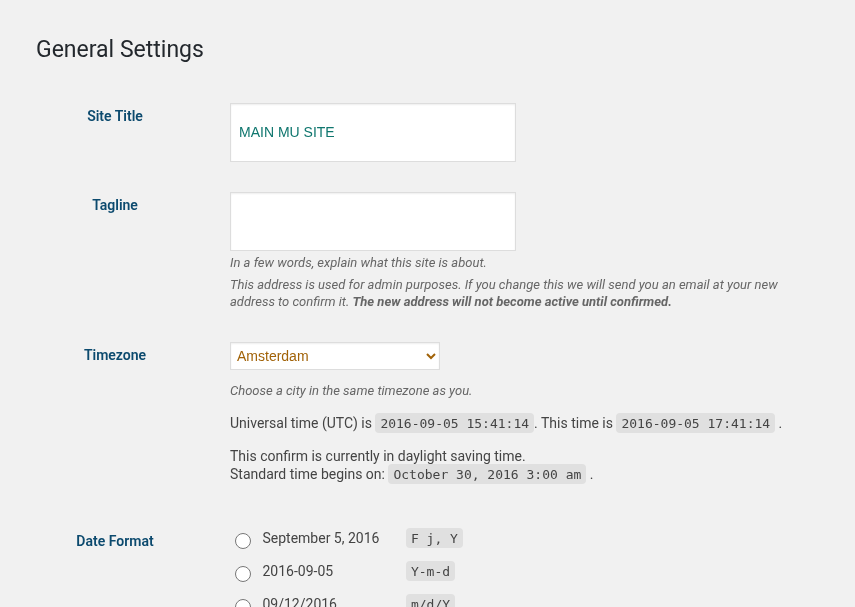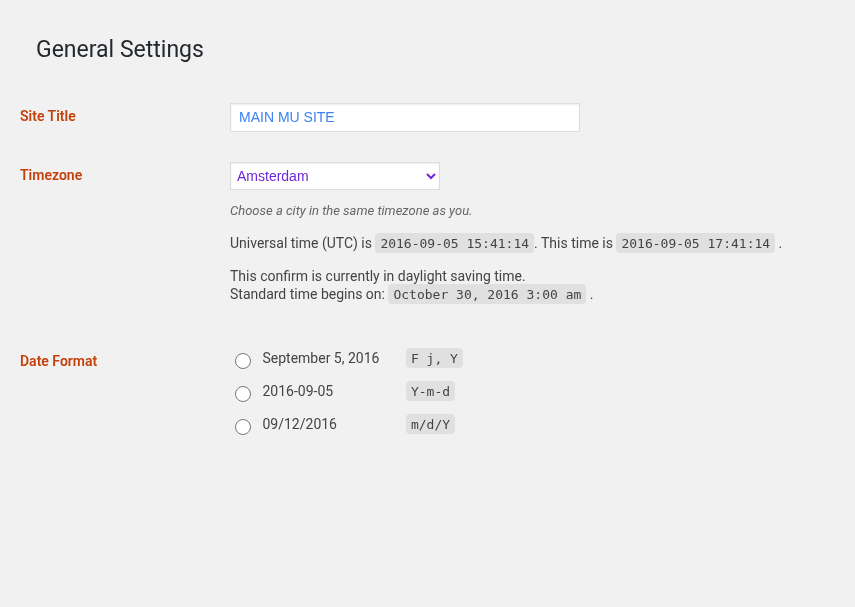--- a/index.html
+++ b/index.html
@@ -26,53 +26,53 @@
     color: #23282d;
   }
   table.form-table {
     border-collapse: collapse;
     width: 100%;
     margin-top: 20px;
     clear: both;
   }
   .form-table th {
     vertical-align: top;
-    text-align: left;
+    text-align: center;
     padding: 20px 10px 20px 0;
     width: 200px;
     font-weight: 600;
-    color: #c2410c;
+    color: #0c4a6e;
     font-size: 14px;
   }
   .form-table td {
     padding: 15px 10px;
     vertical-align: top;
     font-size: 14px;
     color: #444;
     line-height: 1.3;
   }
   input.regular-text {
-    width: 350px;
-    padding: 3px 8px;
+    width: 286px;
+    padding: 18px 8px;
     font-size: 14px;
     line-height: 1.5;
     border: 1px solid #ddd;
     box-shadow: inset 0 1px 2px rgba(0,0,0,.07);
     background: #fff;
-    color: #3b82f6;
+    color: #0f766e;
   }
   select {
     font-size: 14px;
     padding: 2px;
     line-height: 28px;
     height: 28px;
     border: 1px solid #ddd;
     box-shadow: inset 0 1px 2px rgba(0,0,0,.07);
     background: #fff;
-    color: #6d28d9;
+    color: #a16207;
     min-width: 210px;
   }
   p.description {
     font-size: 13px;
     font-style: italic;
     color: #666;
     margin: 4px 0 0 0;
   }
   .highlight-row {
     outline: 2px solid #c00;
@@ -114,21 +114,36 @@
   <table class="form-table">
 
     <tbody>
         <tr>
       <th>Site Title</th>
       <td>
         <input type="text" class="regular-text" value="MAIN MU SITE" style="">
       </td>
     </tr>
 
+    <tr>
+      <th>Tagline</th>
+      <td>
+        <input type="text" class="regular-text" value="" style="">
+        <p class="description">In a few words, explain what this site is about.</p>
+      </td>
+    </tr>
 
+    <tr>
+      <th></th>
+      <td style="padding-top:0;">
+        <p class="description" style="margin-top:-10px;">
+          <span>This address is used for admin purposes. If you change this we will send you an email at your new address to confirm it. </span><strong>The new address will not become active until confirmed.</strong>
+        </p>
+      </td>
+    </tr>
 
     <tr>
       <th>Timezone</th>
       <td class="tz-block">
         <select>
           <option>Amsterdam</option>
         </select>
         <p class="description">Choose a city in the same timezone as you.</p>
         <p>
           <span>Universal time (UTC) is </span><code>2016-09-05 15:41:14</code><span>. This time is </span><code>2016-09-05 17:41:14</code><span> .</span>

